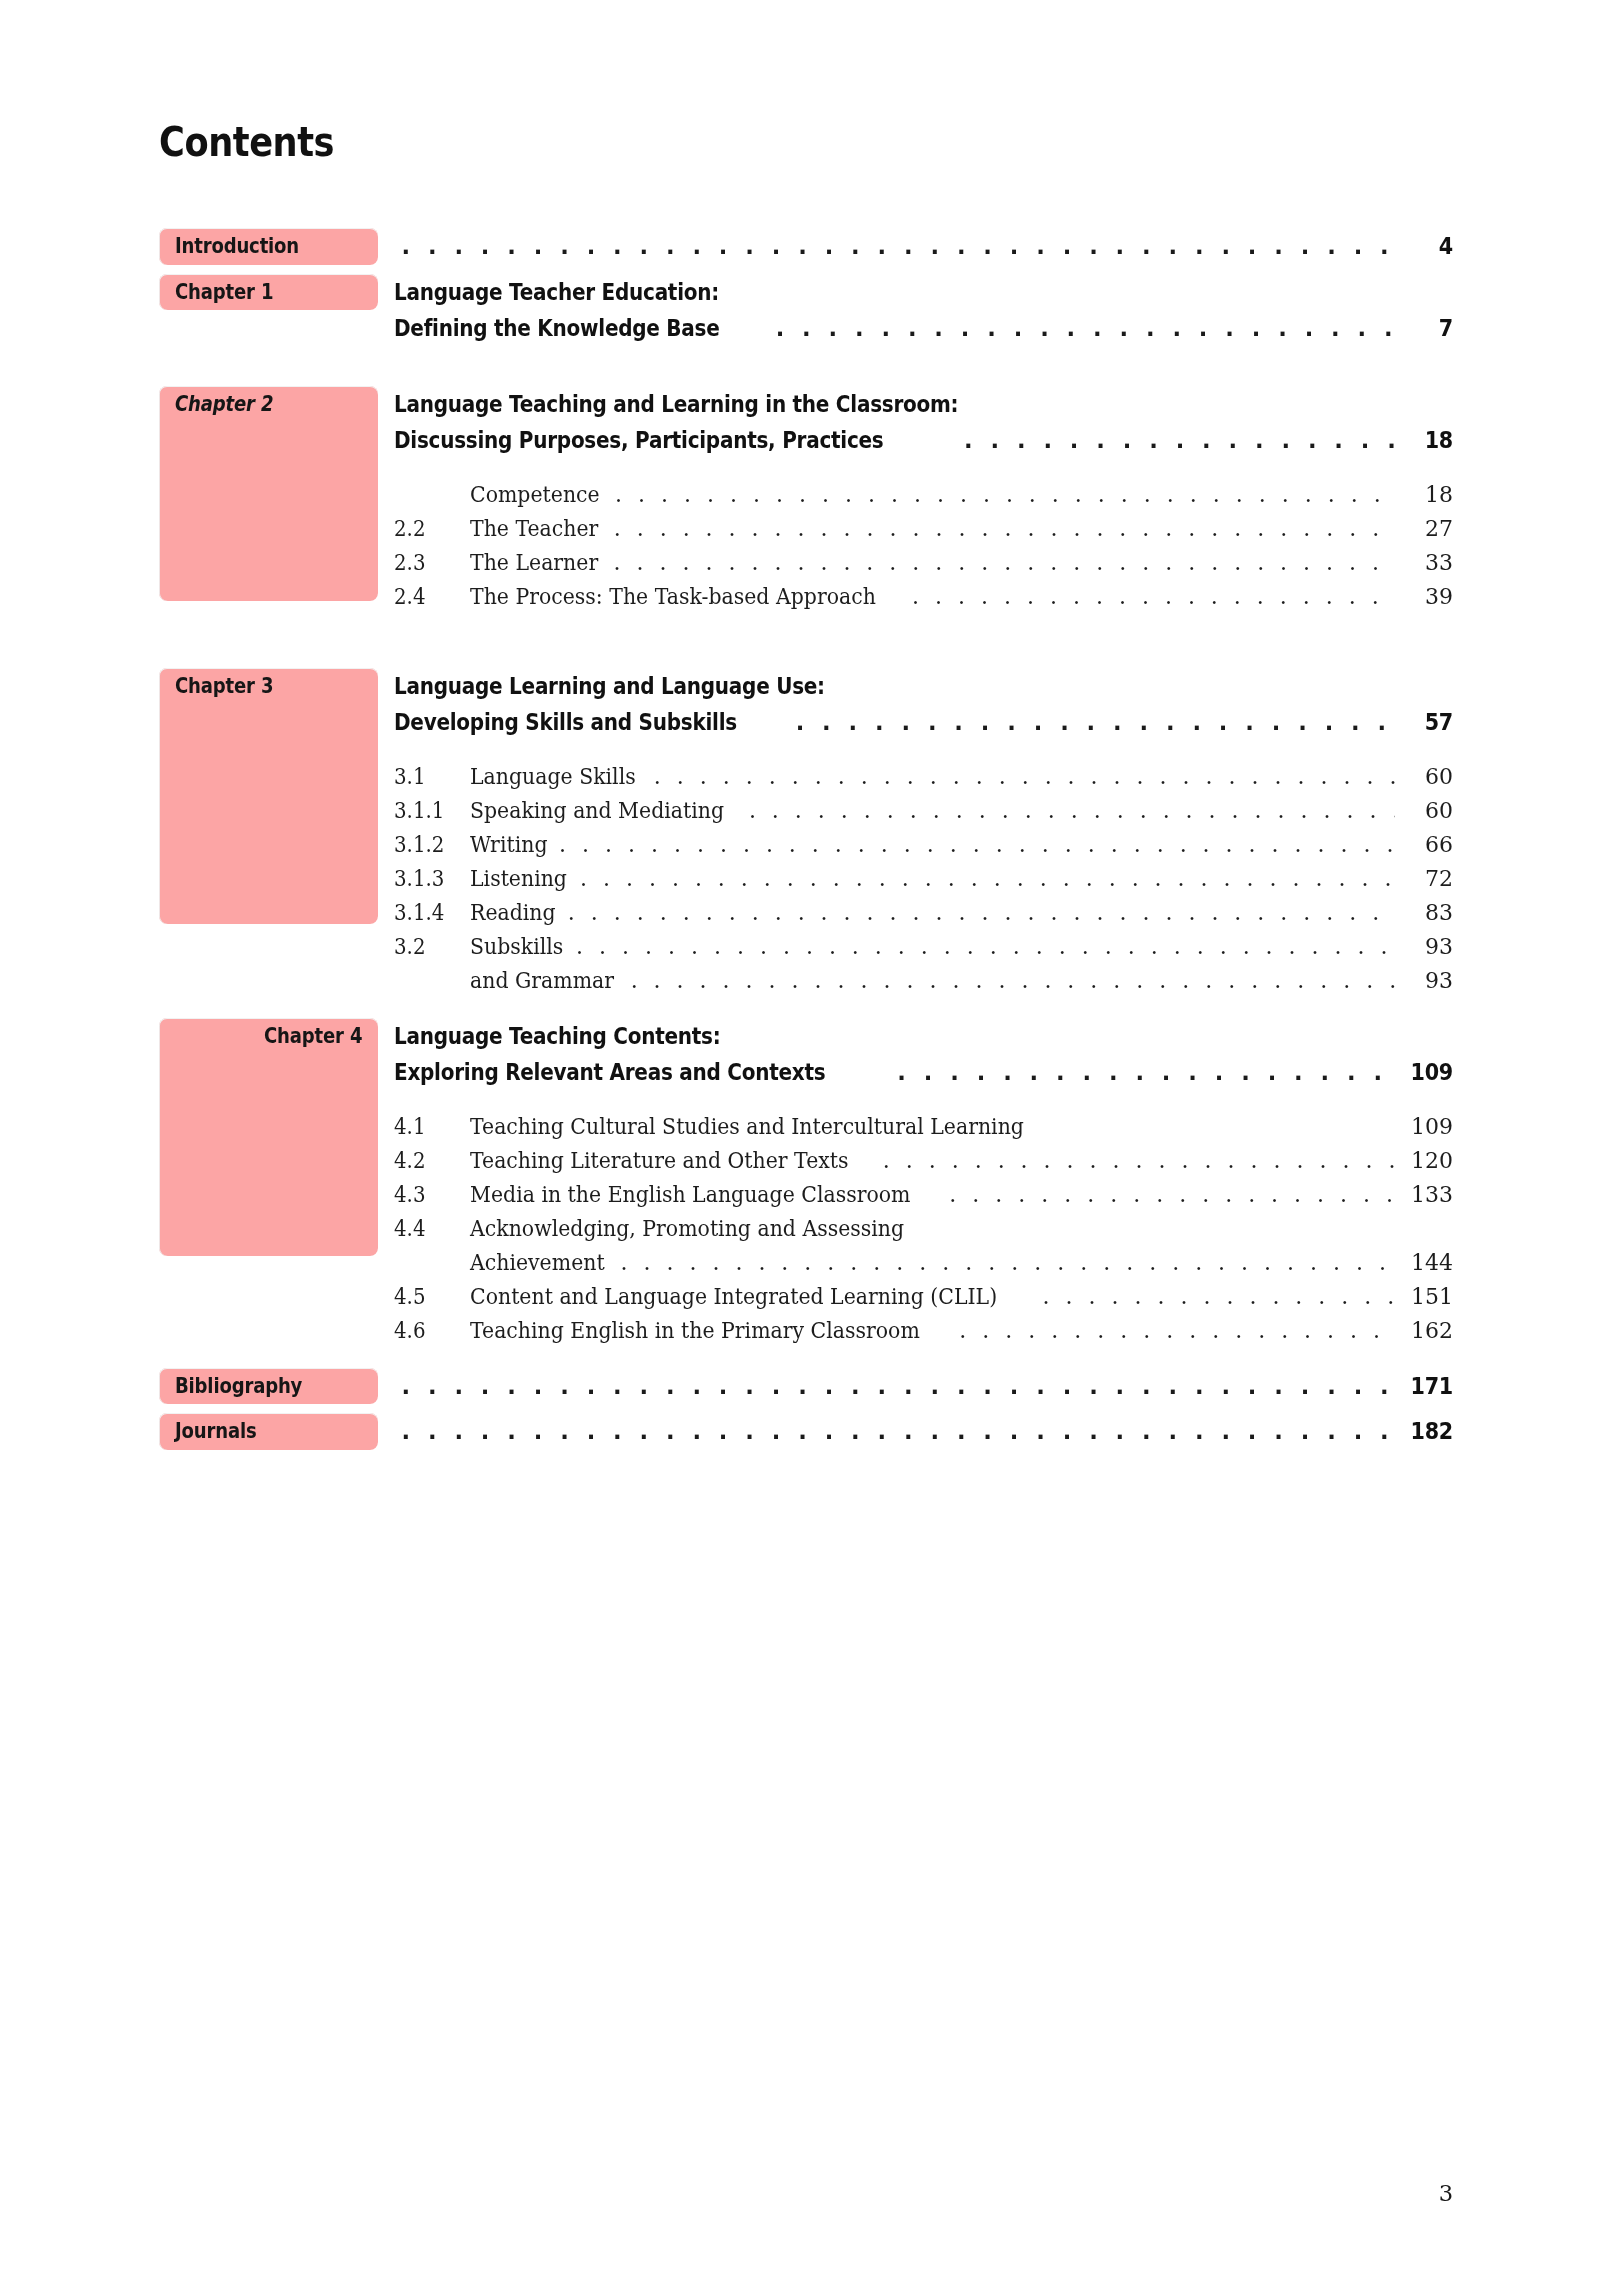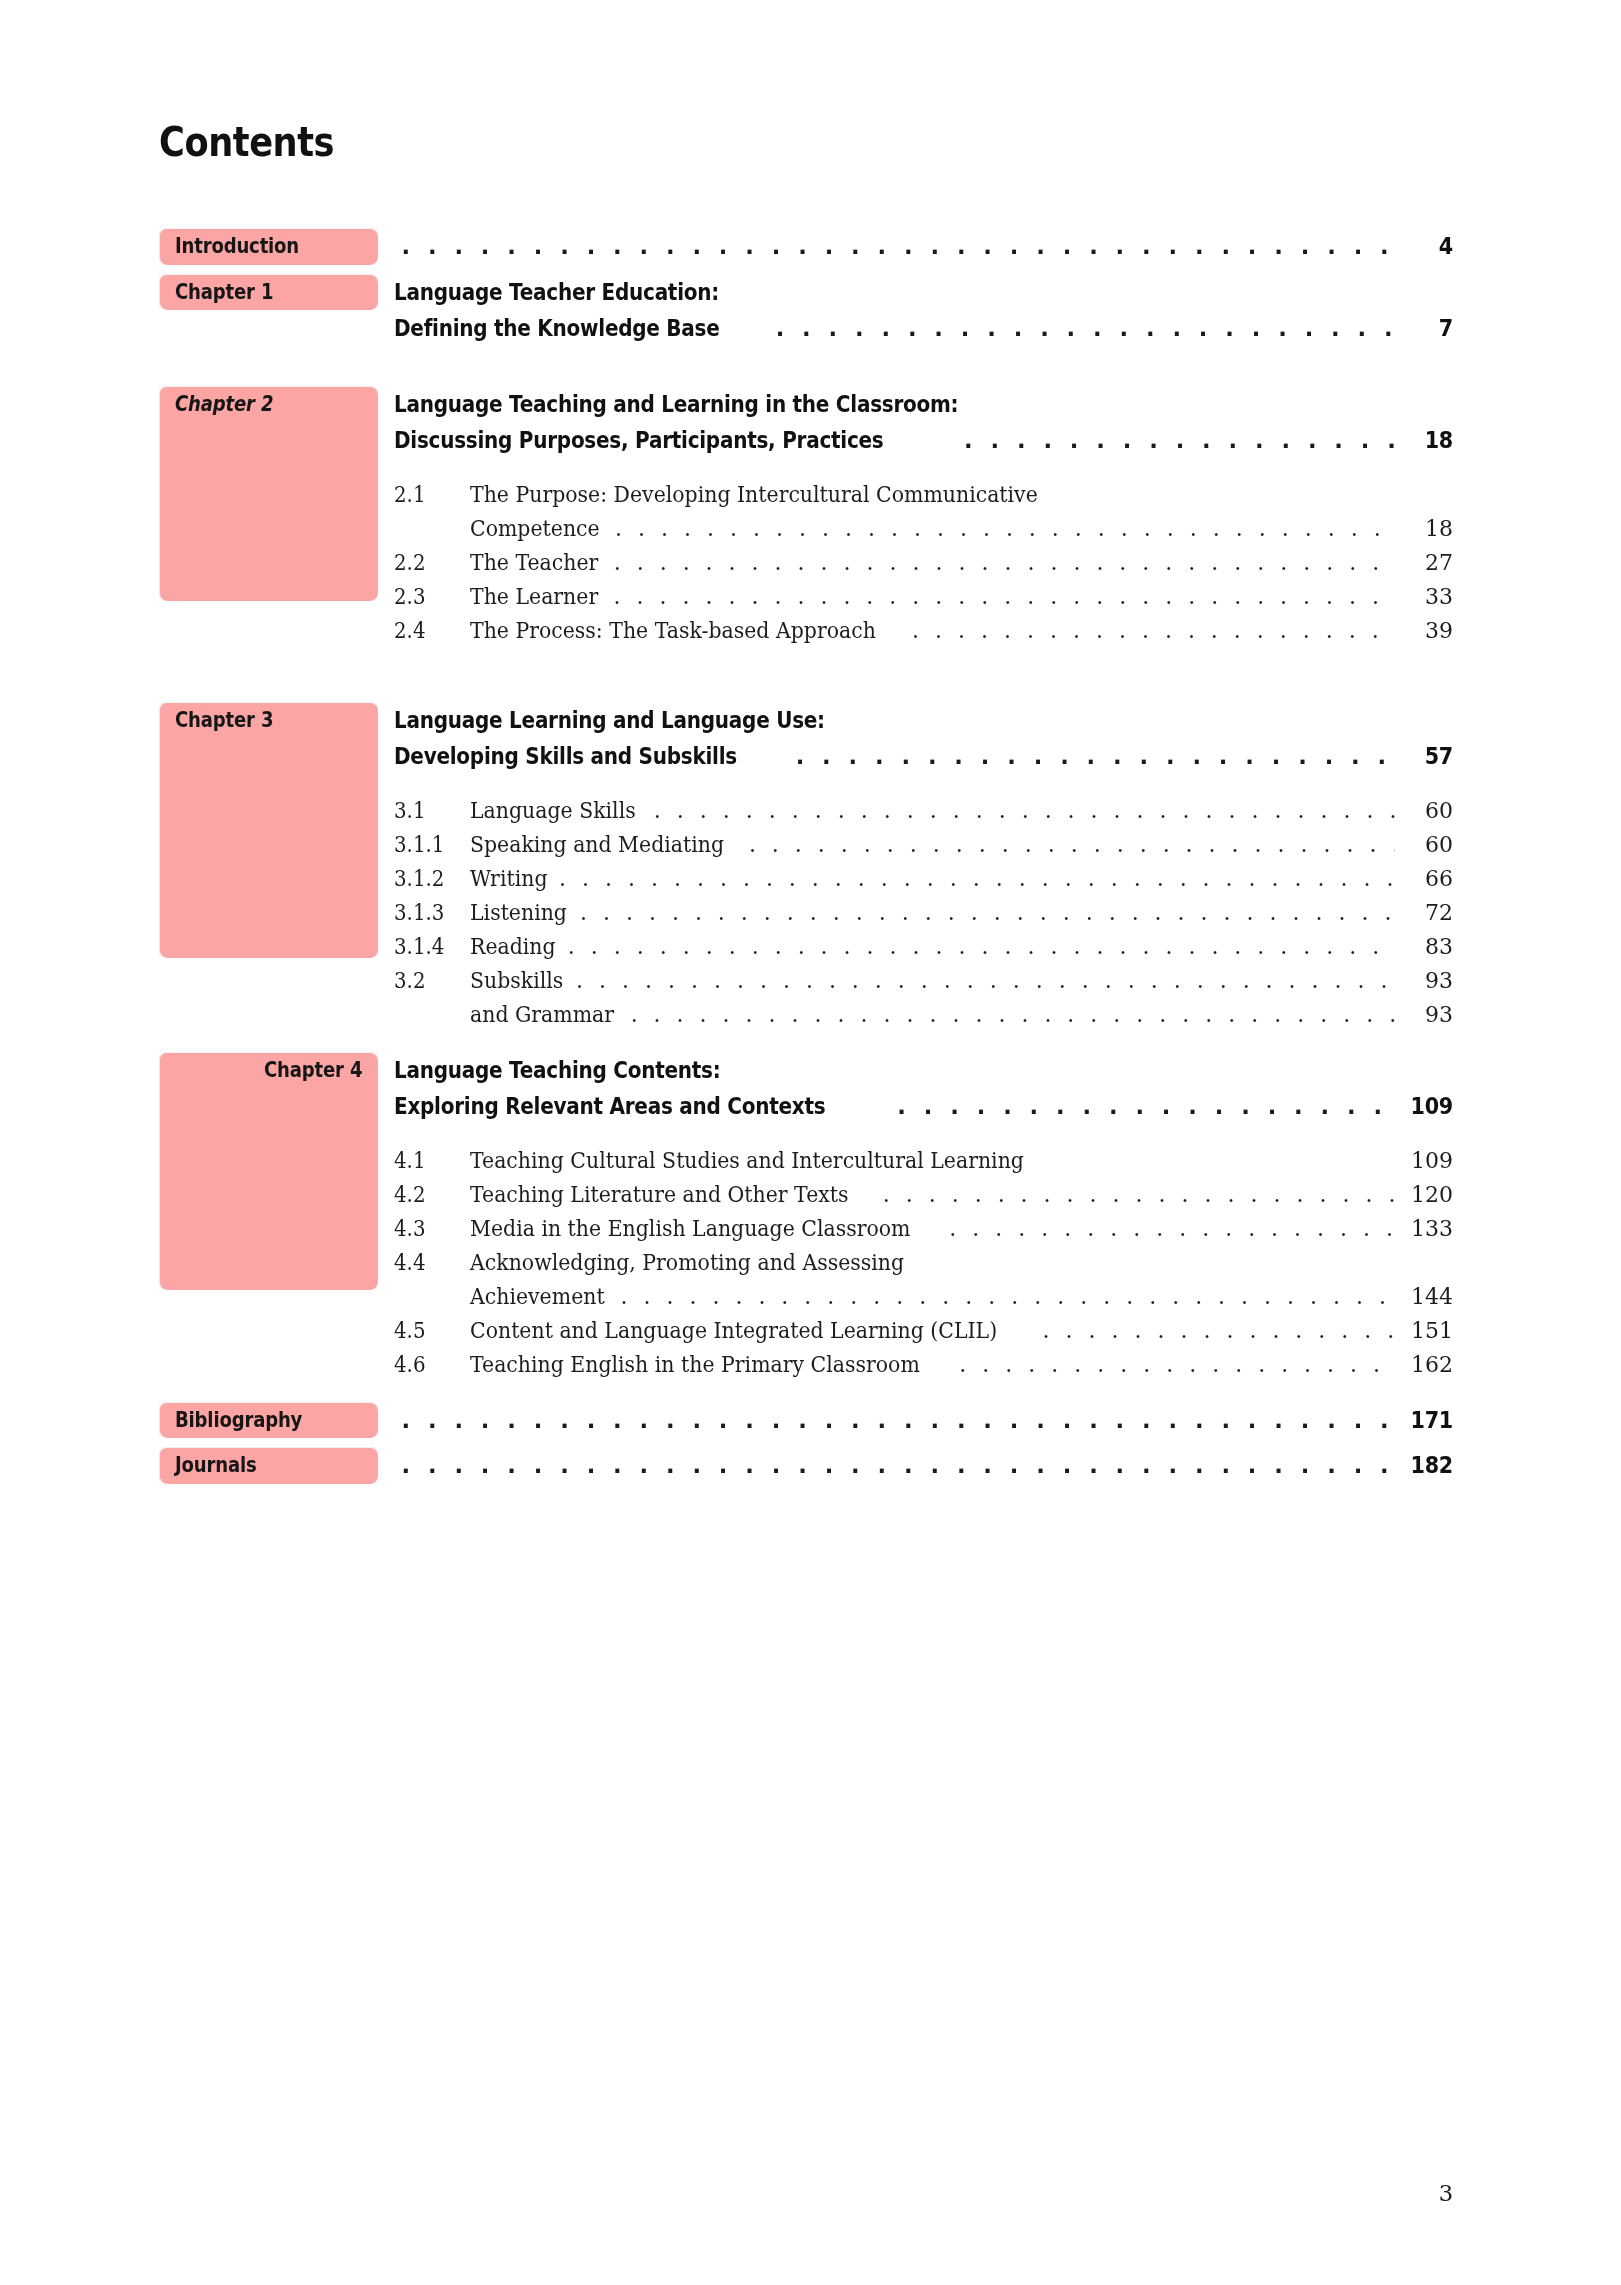--- a/index.html
+++ b/index.html
@@ -235,26 +235,20 @@
           <span class="leader none"></span>
           <span class="pg"></span>
         </div>
         <div class="chline">
           <span class="txt">Discussing Purposes, Participants, Practices</span>
           <span class="leader">. . . . . . . . . . . . . . . . . . . . . . . . . . . . . . . . . . . . . . . . . . . . . . .</span>
           <span class="pg">18</span>
         </div>
 
         <div class="subs">
-          <div class="sub">
-            <span class="num">2.1</span>
-            <span class="ttl">The Purpose: Developing Intercultural Communicative</span>
-            <span class="leader none"></span>
-            <span class="pg"></span>
-          </div>
           <div class="sub cont">
             <span class="num"></span>
             <span class="ttl">Competence</span>
             <span class="leader">. . . . . . . . . . . . . . . . . . . . . . . . . . . . . . . . . . . . . . . . . . . . . . .</span>
             <span class="pg">18</span>
           </div>
           <div class="sub">
             <span class="num">2.2</span>
             <span class="ttl">The Teacher</span>
             <span class="leader">. . . . . . . . . . . . . . . . . . . . . . . . . . . . . . . . . . . . . . . . . . . . . . .</span>

